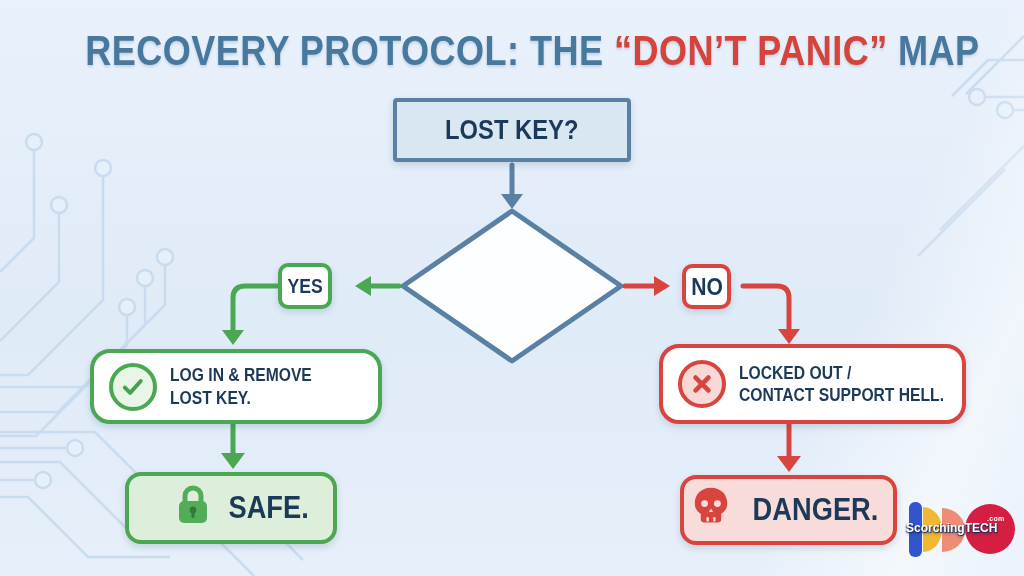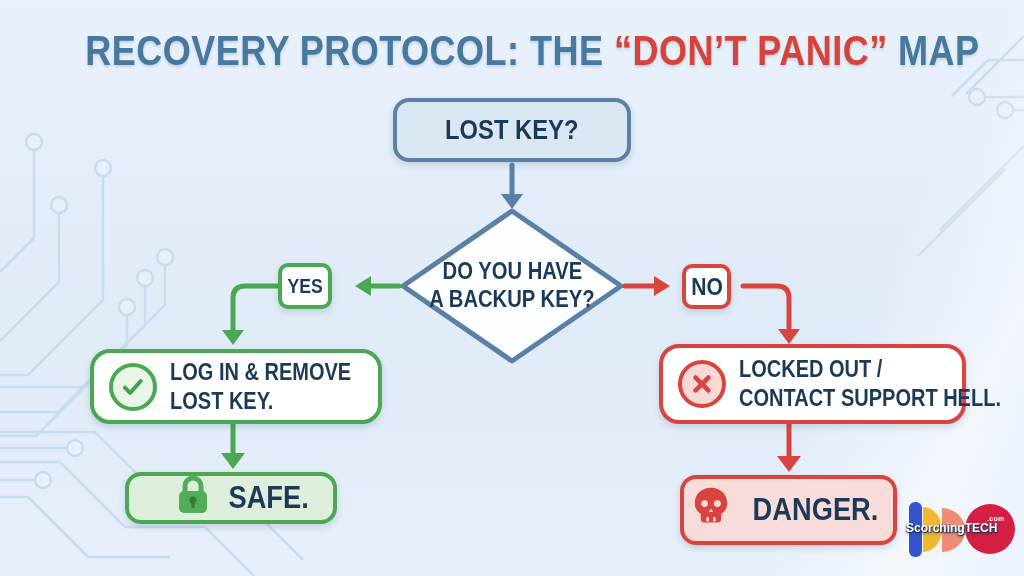--- a/index.html
+++ b/index.html
@@ -10,38 +10,38 @@
   .swoosh{position:absolute;inset:0;
     background:linear-gradient(115deg,rgba(255,255,255,0) 78%,rgba(255,255,255,.55) 90%,rgba(248,252,255,.25) 100%);}
   .title{position:absolute;left:0;top:26px;width:1024px;margin:0;text-align:center;white-space:nowrap;}
   .title .shrink{display:inline-block;transform:scaleX(.84);transform-origin:center;
     font-size:43px;letter-spacing:.5px;color:#47789e;text-shadow:0 2px 3px rgba(40,70,110,.18);}
   .title .red{color:#d6433c;}
   .node,.tag,.action,.outcome{position:absolute;box-sizing:border-box;display:flex;align-items:center;
     box-shadow:0 3px 7px rgba(40,70,110,.18);}
   .cond{display:inline-block;transform:scaleX(.88);transform-origin:center;}
   .start{left:393px;top:98px;width:238px;height:64px;background:#d9e7f3;border:4px solid #5a80a3;
-    border-radius:16px;justify-content:center;font-size:27px;}
+    border-radius:4px;justify-content:center;font-size:27px;}
   .decision-text{position:absolute;left:417px;top:252px;width:190px;height:68px;display:flex;flex-direction:column;
     align-items:center;justify-content:center;font-size:23px;line-height:1.2;text-align:center;}
   .decision-text span{display:block;transform:scaleX(.88);}
   .tag{background:#ffffff;justify-content:center;border-radius:10px;}
   .tag.yes{left:278px;top:263px;width:54px;height:46px;border:4px solid #4aa852;font-size:20px;}
   .tag.no{left:682px;top:264px;width:49px;height:45px;border:4px solid #d8453e;font-size:24px;}
   .action{background:#ffffff;border-radius:20px;padding-left:15px;gap:13px;}
   .action.green{left:90px;top:349px;width:292px;height:75px;border:4px solid #4aa852;}
   .action.red{left:637px;top:344px;width:307px;height:80px;border:4px solid #d8453e;margin-left:22px;}
-  .action .lines{display:flex;flex-direction:column;font-size:23px;line-height:1.25;}
+  .action .lines{display:flex;flex-direction:column;font-size:18px;line-height:1.25;}
   .action .lines span{display:block;transform:scaleX(.87);transform-origin:left center;white-space:nowrap;}
   .badge{width:48px;height:48px;border-radius:50%;box-sizing:border-box;flex:none;
     display:flex;align-items:center;justify-content:center;}
   .badge.g{border:4px solid #4aa852;background:#e9f5e7;}
   .badge.r{border:4px solid #d8453e;background:#f8d9d6;}
   .outcome{justify-content:center;gap:12px;border-radius:16px;font-size:31px;}
-  .outcome.green{left:125px;top:472px;width:212px;height:52px;background:#ddefdb;border:4px solid #4aa852;padding-left:27px;}
+  .outcome.green{left:125px;top:472px;width:212px;height:72px;background:#ddefdb;border:4px solid #4aa852;padding-left:27px;}
   .outcome.red{left:680px;top:475px;width:217px;height:70px;background:#f8dcda;border:4px solid #d8453e;}
   .outcome .cond{white-space:nowrap;}
   .logo{position:absolute;left:905px;top:498px;width:112px;height:64px;font-weight:700;}
   .logo .bar{position:absolute;left:4px;top:4px;width:13px;height:55px;border-radius:6px;background:#3355cc;}
   .logo .arc{position:absolute;border-radius:0 100% 100% 0 / 0 50% 50% 0;}
   .logo .arc.y{left:18px;top:9px;width:19px;height:45px;background:#f2b834;}
   .logo .arc.s{left:37px;top:10px;width:23px;height:44px;background:#ef8c76;}
   .logo .dot{position:absolute;left:60px;top:6px;width:50px;height:50px;border-radius:50%;background:#d41f42;}
   .logo .tld{position:absolute;left:82px;top:17px;font-size:7px;color:#ffffff;letter-spacing:.3px;}
   .logo .name{position:absolute;left:1px;top:23px;font-size:12px;color:#ffffff;white-space:nowrap;
@@ -115,24 +115,20 @@
     </g>
     <polygon points="670,286 654,276 654,296" fill="#d8453e"></polygon>
     <polygon points="789,344 778,329 800,329" fill="#d8453e"></polygon>
     <polygon points="789,472 777,456 801,456" fill="#d8453e"></polygon>
   </svg>
 
   <div class="node start">
     <span class="cond">LOST KEY?</span>
   </div>
 
-  <div class="decision-text">
-    <span>DO YOU HAVE</span>
-    <span>A BACKUP KEY?</span>
-  </div>
 
   <div class="tag yes">
     <span class="cond">YES</span>
   </div>
   <div class="tag no">
     <span class="cond">NO</span>
   </div>
 
   <div class="action green">
     <div class="badge g">

